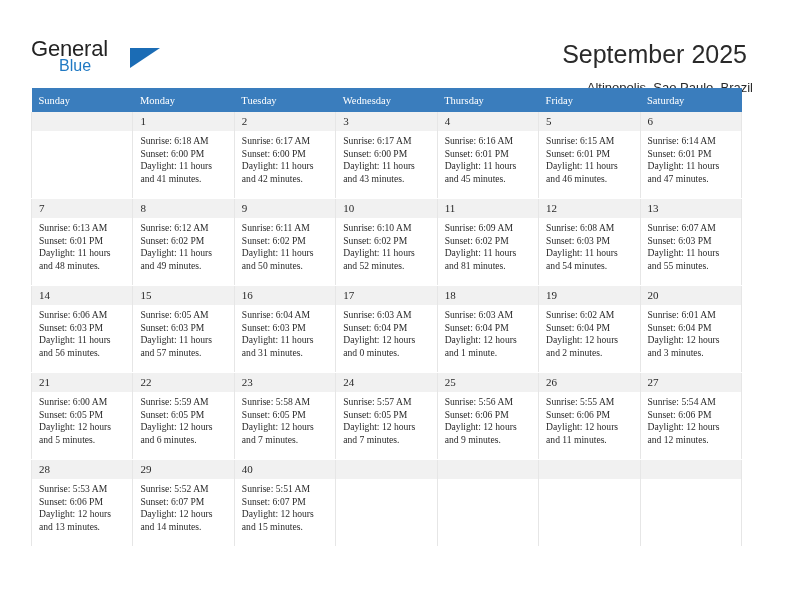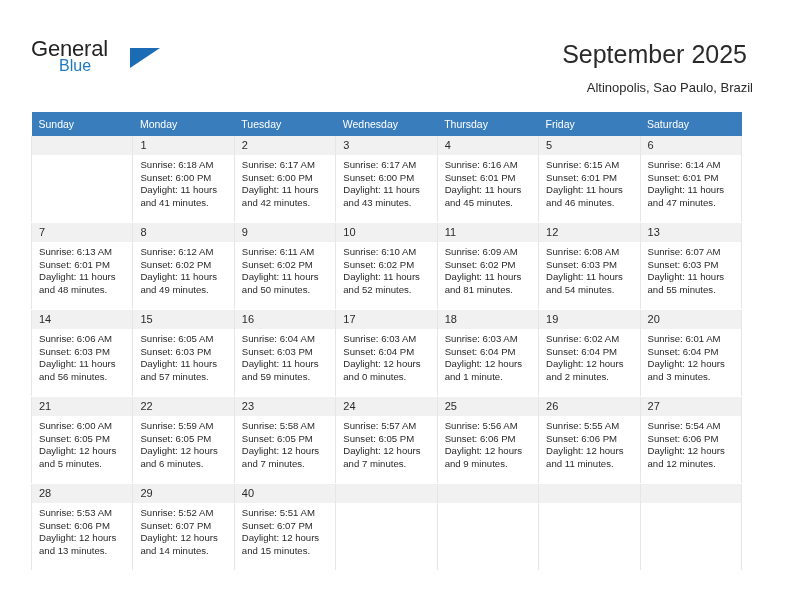--- a/index.html
+++ b/index.html
@@ -83,24 +83,25 @@
     color: #2a2a2a;
     line-height: 18px;
     margin-top: 10px;
     white-space: nowrap;
   }
 
   
   .calendar {
     position: absolute;
     left: 31px;
-    top: 112px;
+    top: 88px;
     width: 711px;
     border-collapse: collapse;
     table-layout: fixed;
+    font-family: Liberation Serif, serif;
   }
   .calendar th {
     background: #3a7dbd;
     color: #ffffff;
     font-size: 10.5px;
     font-weight: normal;
     text-align: left;
     padding: 5px 0 5px 7px;
     height: 14px;
     border: none;
@@ -347,21 +348,21 @@
               <div>Daylight: 11 hours</div>
               <div>and 57 minutes.</div>
             </div>
           </td>
           <td>
             <span class="daynum">16</span>
             <div class="cell-body">
               <div>Sunrise: 6:04 AM</div>
               <div>Sunset: 6:03 PM</div>
               <div>Daylight: 11 hours</div>
-              <div>and 59 minutes.</div>
+              <div>and 31 minutes.</div>
             </div>
           </td>
           <td>
             <span class="daynum">17</span>
             <div class="cell-body">
               <div>Sunrise: 6:03 AM</div>
               <div>Sunset: 6:04 PM</div>
               <div>Daylight: 12 hours</div>
               <div>and 0 minutes.</div>
             </div>

